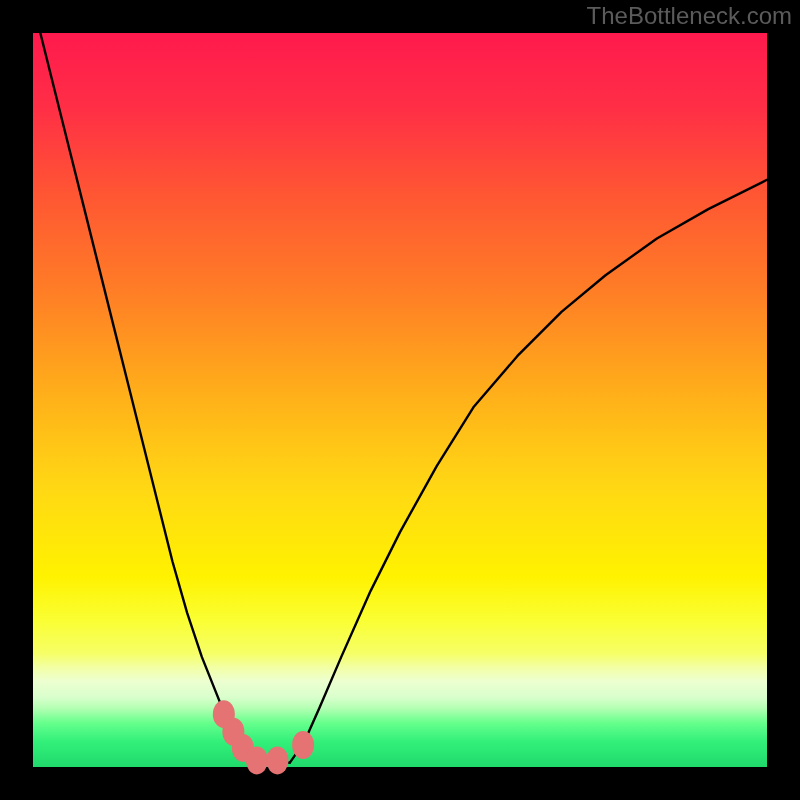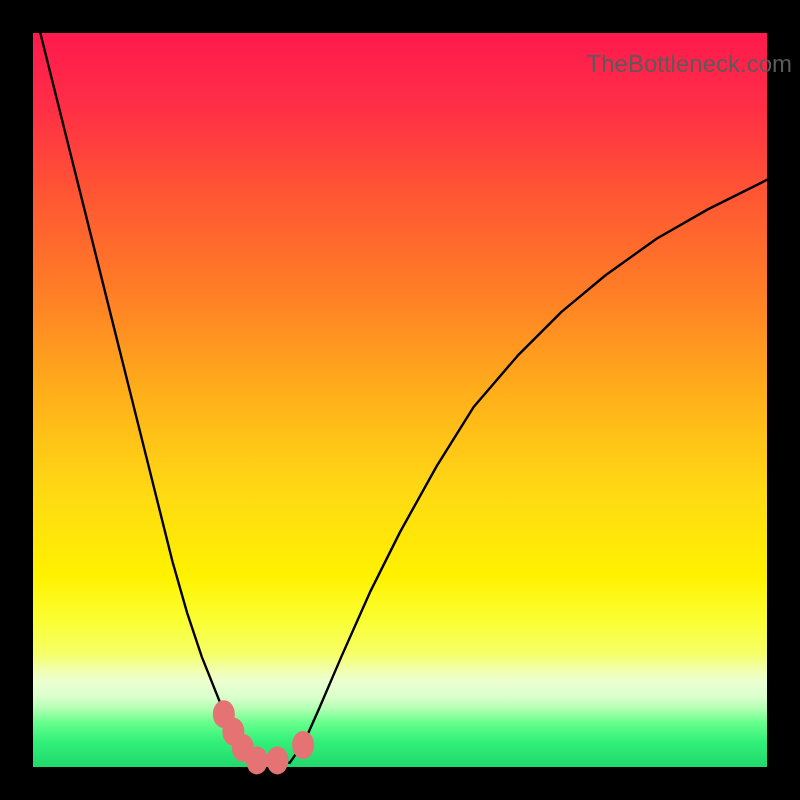--- a/index.html
+++ b/index.html
@@ -23,21 +23,20 @@
   }
   .watermark {
     position: absolute;
     top: 2px;
     right: 8px;
     color: #5b5b5b;
     font-size: 24px;
     font-weight: 400;
     letter-spacing: 0px;
     user-select: none;
-    margin-top: 48px;
   }
 </style>
 </head>
 <body>
 
 <div class="stage">
   <svg id="svg-root" width="800" height="800" viewBox="0 0 800 800">
       <defs>
         <linearGradient id="bg-grad" x1="0" y1="0" x2="0" y2="1">
           <stop offset="0%" stop-color="#ff1a4d"></stop>

